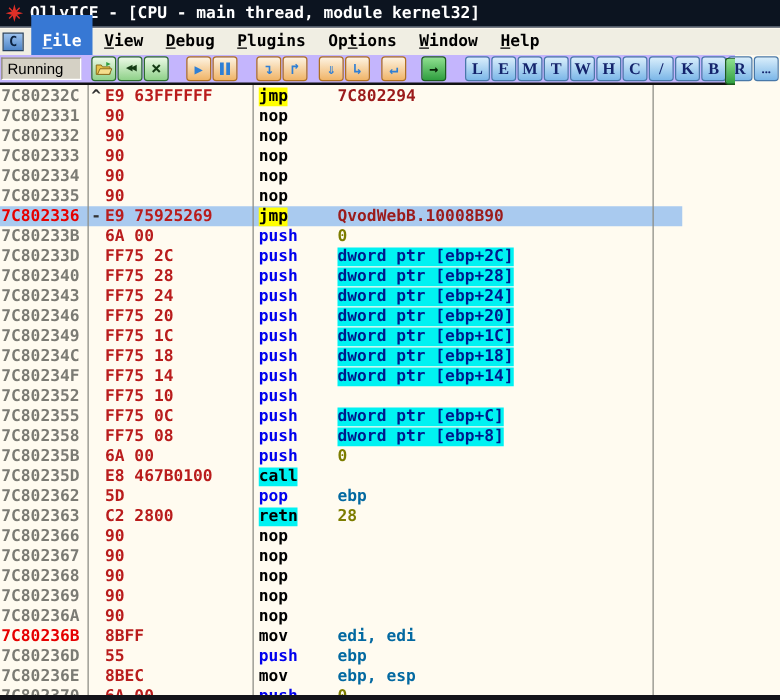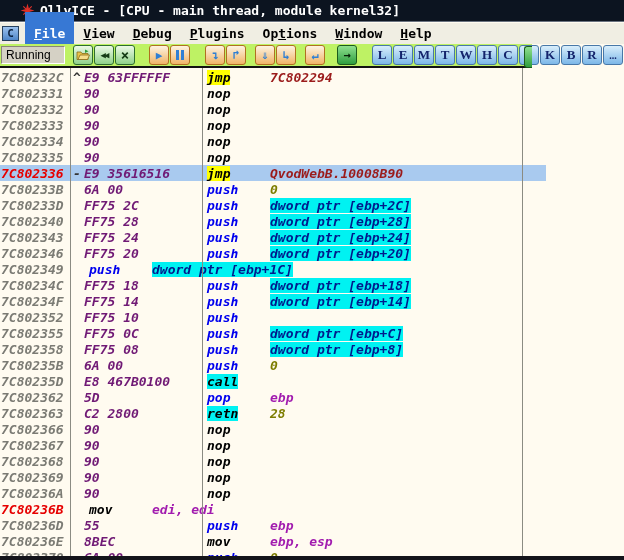--- a/index.html
+++ b/index.html
@@ -1,66 +1,66 @@
 <!DOCTYPE html>
 <html><head>
 <meta charset="utf-8">
 <style>
   html,body{margin:0;padding:0;background:#555;}
   .window{position:relative;width:624px;height:560px;overflow:hidden;background:#FFFBF0;
           font-family:"DejaVu Sans Mono",monospace;}
   
   .titlebar{position:absolute;top:0;left:0;width:624px;height:22px;background:#0C1420;
             border-bottom:1px solid #6a7380;display:flex;align-items:center;gap:5px;
-            padding-left:19px;box-sizing:border-box;color:#fff;font-size:13px;font-weight:bold;}
+            padding-left:3px;box-sizing:border-box;color:#fff;font-size:13px;font-weight:bold;}
   .app-icon{width:16px;height:16px;flex:none;display:flex;align-items:center;justify-content:center;}
   
   .menubar{position:absolute;top:23px;left:0;width:624px;height:21px;background:#F0EEE3;
            display:flex;align-items:center;font-size:13px;font-weight:bold;color:#000;}
   .child-icon{width:17px;height:15px;margin:0 6px 0 2px;flex:none;border:1px solid #27415f;
               background:linear-gradient(#9cc2ee,#4f86c8);color:#0b2240;font-size:11px;
               font-weight:bold;display:flex;align-items:center;justify-content:center;box-sizing:border-box;}
   .menu-item{padding:14px 9px;cursor:default;white-space:pre;}
   .menu-item.selected{background:#3778D4;color:#fff;}
   .menu-item .u{text-decoration:underline;}
   
-  .toolbar{position:absolute;top:44px;left:0;width:532px;height:24px;background:#bef264;
+  .toolbar{position:absolute;top:44px;left:0;width:588px;height:24px;background:#c4b5fd;
            border-bottom:2px solid #121212;display:flex;align-items:center;box-sizing:border-box;}
   .status-panel{width:64px;height:18px;margin-left:1px;flex:none;background:#D5D1C5;
                 border:1px solid;border-color:#8a867a #ffffff #ffffff #8a867a;
                 font:12px "Liberation Sans",sans-serif;color:#000;display:flex;align-items:center;
                 padding-left:4px;box-sizing:border-box;}
   .tb-btn{width:20px;height:20px;flex:none;margin-right:1px;border-radius:3px;box-sizing:border-box;
           display:flex;align-items:center;justify-content:center;cursor:default;overflow:hidden;}
   .tb-green{background:linear-gradient(#ecf9e6,#8fd189);border:1px solid #2d6e2d;color:#143a14;}
   .tb-orange{background:linear-gradient(#fdf3e1,#f0b468);border:1px solid #b07020;color:#2f7fd4;}
   .tb-green-dark{background:linear-gradient(#8fe08f,#2f9e3f);border:1px solid #1c5c1c;color:#062206;}
   .tb-blue{background:linear-gradient(#d9eefb,#7cb7e8);border:1px solid #4878a8;color:#14246c;
            font:bold 13px "Liberation Serif",serif;}
   .glyph{font-size:12px;font-weight:bold;line-height:1;}
   .glyph.small{font-size:9px;letter-spacing:-2px;}
   .pause-bars{width:8px;height:10px;border-left:3px solid #2f7fd4;border-right:3px solid #2f7fd4;box-sizing:border-box;}
   .partial-btn{position:absolute;right:0;top:2px;width:7px;height:20px;border-radius:3px 0 0 3px;
                background:linear-gradient(#8fe08f,#2f9e3f);border:1px solid #1c5c1c;border-right:none;}
   
   .disasm{position:absolute;top:68px;left:0;width:546px;height:492px;background:#FFFBF0;
-          overflow:hidden;padding-top:1px;box-sizing:border-box;font-size:13px;font-weight:bold;font-style:italic;}
+          overflow:hidden;padding-top:1px;box-sizing:border-box;font-size:13px;font-weight:bold;}
   .row{position:relative;height:16px;display:flex;align-items:center;white-space:pre;}
   .row.selected{background:#A9CAEF;}
   .c-addr{width:70px;flex:none;color:#7b7b74;padding-left:1px;box-sizing:border-box;}
   .c-addr.red{color:#E60000;}
   .c-ind{width:14px;flex:none;color:#333;text-align:center;}
-  .c-bytes{width:118px;flex:none;color:#701a75;}
+  .c-bytes{width:118px;flex:none;color:#b91c1c;}
   .c-mn{width:63px;flex:none;margin-left:5px;}
   .c-op{flex:1;color:#000;}
   .mn-plain{color:#000;}
   .mn-stack{color:#0000EE;}
   .mn-jump-hl{color:#000;background:#FFFF00;}
   .mn-call-hl{color:#000;background:#00F2F2;text-align:center;}
-  .op-plain{color:#a21caf;}
+  .op-plain{color:#0369a1;}
   .op-address{color:#9B1B1B;}
   .op-constant{color:#7D7D00;}
   .op-mem-hl{color:#001A8C;background:#00F2F2;}
   .vsep{position:absolute;top:68px;bottom:0;width:1px;background:#8b8b82;z-index:5;}
   .bottom-edge{position:absolute;left:0;bottom:0;width:624px;height:4px;background:#14141a;z-index:6;}
 </style>
 </head>
 <body>
 
 <div class="window">
@@ -164,42 +164,42 @@
       <div class="partial-btn"></div>
   </div>
 
   <div class="disasm">
       <div class="row"><div class="c-addr">7C80232C</div><div class="c-ind">^</div><div class="c-bytes">E9 63FFFFFF</div><div class="c-mn"><span class="mn-jump-hl">jmp</span></div><div class="c-op"><span class="op-address">7C802294</span></div></div>
       <div class="row"><div class="c-addr">7C802331</div><div class="c-ind"></div><div class="c-bytes">90</div><div class="c-mn"><span class="mn-plain">nop</span></div><div class="c-op"><span class="op-plain"></span></div></div>
       <div class="row"><div class="c-addr">7C802332</div><div class="c-ind"></div><div class="c-bytes">90</div><div class="c-mn"><span class="mn-plain">nop</span></div><div class="c-op"><span class="op-plain"></span></div></div>
       <div class="row"><div class="c-addr">7C802333</div><div class="c-ind"></div><div class="c-bytes">90</div><div class="c-mn"><span class="mn-plain">nop</span></div><div class="c-op"><span class="op-plain"></span></div></div>
       <div class="row"><div class="c-addr">7C802334</div><div class="c-ind"></div><div class="c-bytes">90</div><div class="c-mn"><span class="mn-plain">nop</span></div><div class="c-op"><span class="op-plain"></span></div></div>
       <div class="row"><div class="c-addr">7C802335</div><div class="c-ind"></div><div class="c-bytes">90</div><div class="c-mn"><span class="mn-plain">nop</span></div><div class="c-op"><span class="op-plain"></span></div></div>
-      <div class="row selected"><div class="c-addr red">7C802336</div><div class="c-ind">-</div><div class="c-bytes">E9 35616516</div><div class="c-mn"><span class="mn-jump-hl">jmp</span></div><div class="c-op"><span class="op-address">QvodWebB.10008B90</span></div></div>
+      <div class="row selected"><div class="c-addr red">7C802336</div><div class="c-ind">-</div><div class="c-bytes">E9 75925269</div><div class="c-mn"><span class="mn-jump-hl">jmp</span></div><div class="c-op"><span class="op-address">QvodWebB.10008B90</span></div></div>
       <div class="row"><div class="c-addr">7C80233B</div><div class="c-ind"></div><div class="c-bytes">6A 00</div><div class="c-mn"><span class="mn-stack">push</span></div><div class="c-op"><span class="op-constant">0</span></div></div>
       <div class="row"><div class="c-addr">7C80233D</div><div class="c-ind"></div><div class="c-bytes">FF75 2C</div><div class="c-mn"><span class="mn-stack">push</span></div><div class="c-op"><span class="op-mem-hl">dword ptr [ebp+2C]</span></div></div>
       <div class="row"><div class="c-addr">7C802340</div><div class="c-ind"></div><div class="c-bytes">FF75 28</div><div class="c-mn"><span class="mn-stack">push</span></div><div class="c-op"><span class="op-mem-hl">dword ptr [ebp+28]</span></div></div>
       <div class="row"><div class="c-addr">7C802343</div><div class="c-ind"></div><div class="c-bytes">FF75 24</div><div class="c-mn"><span class="mn-stack">push</span></div><div class="c-op"><span class="op-mem-hl">dword ptr [ebp+24]</span></div></div>
       <div class="row"><div class="c-addr">7C802346</div><div class="c-ind"></div><div class="c-bytes">FF75 20</div><div class="c-mn"><span class="mn-stack">push</span></div><div class="c-op"><span class="op-mem-hl">dword ptr [ebp+20]</span></div></div>
-      <div class="row"><div class="c-addr">7C802349</div><div class="c-ind"></div><div class="c-mn"><span class="mn-stack">push</span></div><div class="c-op"><span class="op-mem-hl">dword ptr [ebp+1C]</span></div></div>
+      <div class="row"><div class="c-addr">7C802349</div><div class="c-ind"></div><div class="c-bytes">FF75 1C</div><div class="c-mn"><span class="mn-stack">push</span></div><div class="c-op"><span class="op-mem-hl">dword ptr [ebp+1C]</span></div></div>
       <div class="row"><div class="c-addr">7C80234C</div><div class="c-ind"></div><div class="c-bytes">FF75 18</div><div class="c-mn"><span class="mn-stack">push</span></div><div class="c-op"><span class="op-mem-hl">dword ptr [ebp+18]</span></div></div>
       <div class="row"><div class="c-addr">7C80234F</div><div class="c-ind"></div><div class="c-bytes">FF75 14</div><div class="c-mn"><span class="mn-stack">push</span></div><div class="c-op"><span class="op-mem-hl">dword ptr [ebp+14]</span></div></div>
       <div class="row"><div class="c-addr">7C802352</div><div class="c-ind"></div><div class="c-bytes">FF75 10</div><div class="c-mn"><span class="mn-stack">push</span></div></div>
       <div class="row"><div class="c-addr">7C802355</div><div class="c-ind"></div><div class="c-bytes">FF75 0C</div><div class="c-mn"><span class="mn-stack">push</span></div><div class="c-op"><span class="op-mem-hl">dword ptr [ebp+C]</span></div></div>
       <div class="row"><div class="c-addr">7C802358</div><div class="c-ind"></div><div class="c-bytes">FF75 08</div><div class="c-mn"><span class="mn-stack">push</span></div><div class="c-op"><span class="op-mem-hl">dword ptr [ebp+8]</span></div></div>
       <div class="row"><div class="c-addr">7C80235B</div><div class="c-ind"></div><div class="c-bytes">6A 00</div><div class="c-mn"><span class="mn-stack">push</span></div><div class="c-op"><span class="op-constant">0</span></div></div>
       <div class="row"><div class="c-addr">7C80235D</div><div class="c-ind"></div><div class="c-bytes">E8 467B0100</div><div class="c-mn"><span class="mn-call-hl">call</span></div></div>
       <div class="row"><div class="c-addr">7C802362</div><div class="c-ind"></div><div class="c-bytes">5D</div><div class="c-mn"><span class="mn-stack">pop</span></div><div class="c-op"><span class="op-plain">ebp</span></div></div>
       <div class="row"><div class="c-addr">7C802363</div><div class="c-ind"></div><div class="c-bytes">C2 2800</div><div class="c-mn"><span class="mn-call-hl">retn</span></div><div class="c-op"><span class="op-constant">28</span></div></div>
       <div class="row"><div class="c-addr">7C802366</div><div class="c-ind"></div><div class="c-bytes">90</div><div class="c-mn"><span class="mn-plain">nop</span></div><div class="c-op"><span class="op-plain"></span></div></div>
       <div class="row"><div class="c-addr">7C802367</div><div class="c-ind"></div><div class="c-bytes">90</div><div class="c-mn"><span class="mn-plain">nop</span></div><div class="c-op"><span class="op-plain"></span></div></div>
       <div class="row"><div class="c-addr">7C802368</div><div class="c-ind"></div><div class="c-bytes">90</div><div class="c-mn"><span class="mn-plain">nop</span></div><div class="c-op"><span class="op-plain"></span></div></div>
       <div class="row"><div class="c-addr">7C802369</div><div class="c-ind"></div><div class="c-bytes">90</div><div class="c-mn"><span class="mn-plain">nop</span></div><div class="c-op"><span class="op-plain"></span></div></div>
       <div class="row"><div class="c-addr">7C80236A</div><div class="c-ind"></div><div class="c-bytes">90</div><div class="c-mn"><span class="mn-plain">nop</span></div><div class="c-op"><span class="op-plain"></span></div></div>
-      <div class="row"><div class="c-addr red">7C80236B</div><div class="c-ind"></div><div class="c-mn"><span class="mn-plain">mov</span></div><div class="c-op"><span class="op-plain">edi, edi</span></div></div>
+      <div class="row"><div class="c-addr red">7C80236B</div><div class="c-ind"></div><div class="c-bytes">8BFF</div><div class="c-mn"><span class="mn-plain">mov</span></div><div class="c-op"><span class="op-plain">edi, edi</span></div></div>
       <div class="row"><div class="c-addr">7C80236D</div><div class="c-ind"></div><div class="c-bytes">55</div><div class="c-mn"><span class="mn-stack">push</span></div><div class="c-op"><span class="op-plain">ebp</span></div></div>
       <div class="row"><div class="c-addr">7C80236E</div><div class="c-ind"></div><div class="c-bytes">8BEC</div><div class="c-mn"><span class="mn-plain">mov</span></div><div class="c-op"><span class="op-plain">ebp, esp</span></div></div>
       <div class="row"><div class="c-addr">7C802370</div><div class="c-ind"></div><div class="c-bytes">6A 00</div><div class="c-mn"><span class="mn-stack">push</span></div><div class="c-op"><span class="op-constant">0</span></div></div>
     </div>
 
   <div class="vsep" style="left:70px"></div>
   <div class="vsep" style="left:202px"></div>
   <div class="vsep" style="left:522px"></div>
   <div class="bottom-edge"></div>
 </div>

